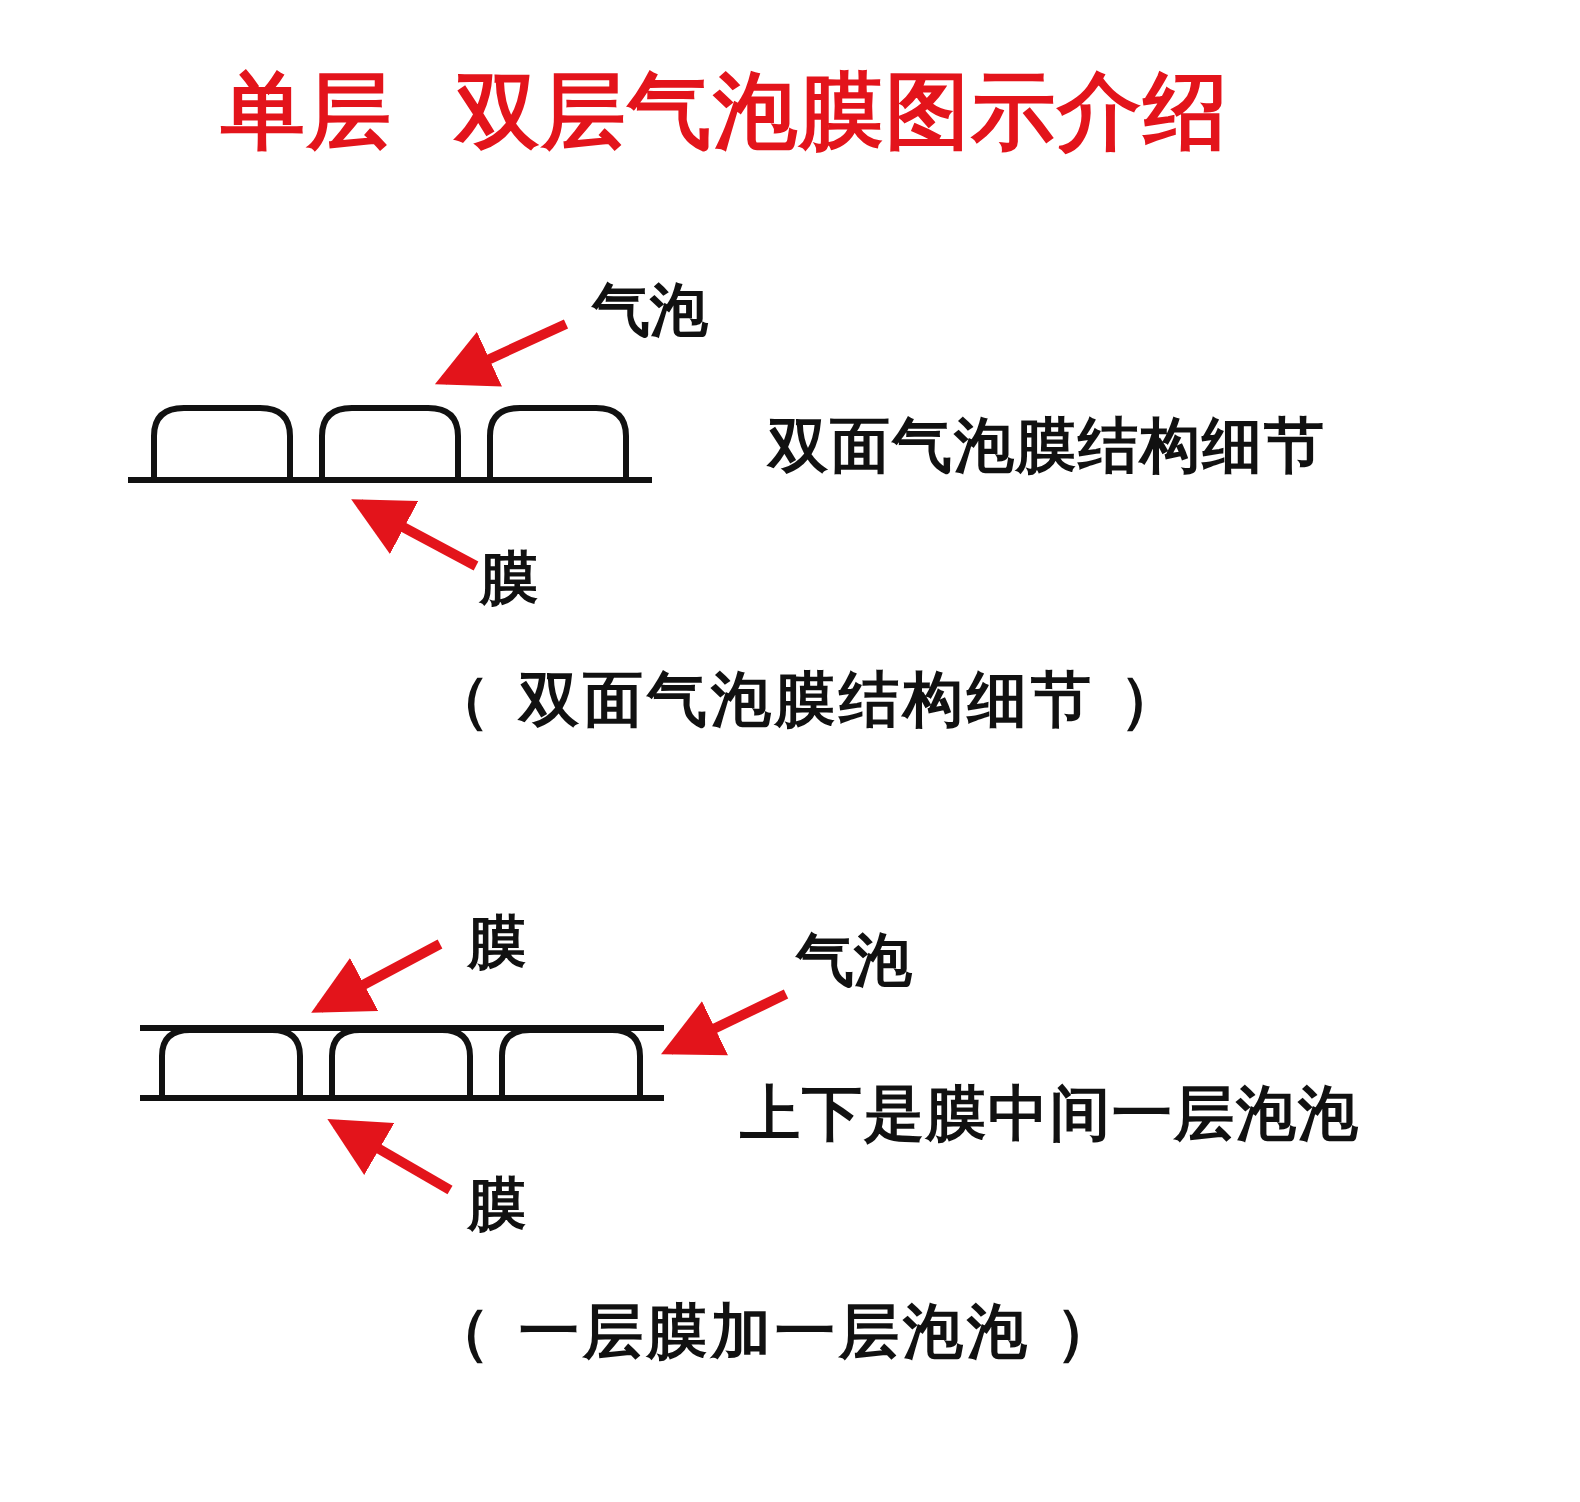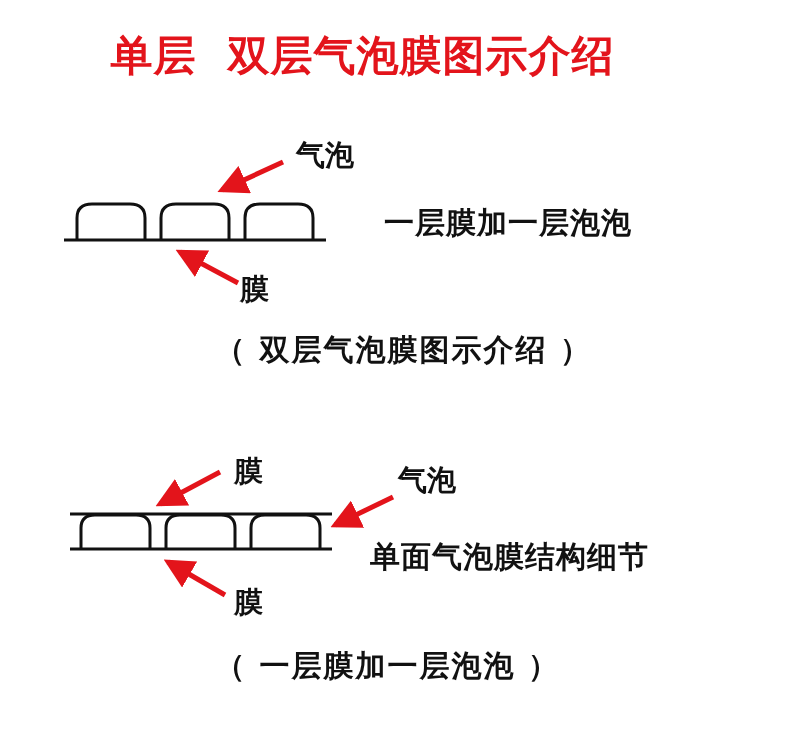--- a/index.html
+++ b/index.html
@@ -80,20 +80,20 @@
     <line x1="220" y1="472" x2="160" y2="504" stroke="#e3141b" stroke-width="5" marker-end="url(#arrowhead)"></line>
 
     <line x1="393" y1="497" x2="335" y2="525" stroke="#e3141b" stroke-width="5" marker-end="url(#arrowhead)"></line>
 
     <line x1="225" y1="595" x2="168" y2="562" stroke="#e3141b" stroke-width="5" marker-end="url(#arrowhead)"></line>
   </g>
 </svg>
 
 <div class="label lbl-small" style="left:296px; top:136px;">气泡</div>
 <div class="label lbl-small" style="left:240px; top:270px;">膜</div>
-<div class="label lbl-desc" style="left:384px; top:203px;">一层膜加一层泡泡</div>
-<div class="label lbl-caption" style="left:215px; top:330px;">（ 双层气泡膜图示介绍 ）</div>
+<div class="label lbl-desc" style="left:384px; top:203px;">双面气泡膜结构细节</div>
+<div class="label lbl-caption" style="left:215px; top:330px;">（ 双面气泡膜结构细节 ）</div>
 
 <div class="label lbl-small" style="left:234px; top:452px;">膜</div>
 <div class="label lbl-small" style="left:398px; top:461px;">气泡</div>
 <div class="label lbl-small" style="left:234px; top:583px;">膜</div>
-<div class="label lbl-desc" style="left:370px; top:537px;">单面气泡膜结构细节</div>
+<div class="label lbl-desc" style="left:370px; top:537px;">上下是膜中间一层泡泡</div>
 <div class="label lbl-caption" style="left:215px; top:646px;">（ 一层膜加一层泡泡 ）</div>
 
 </body></html>

